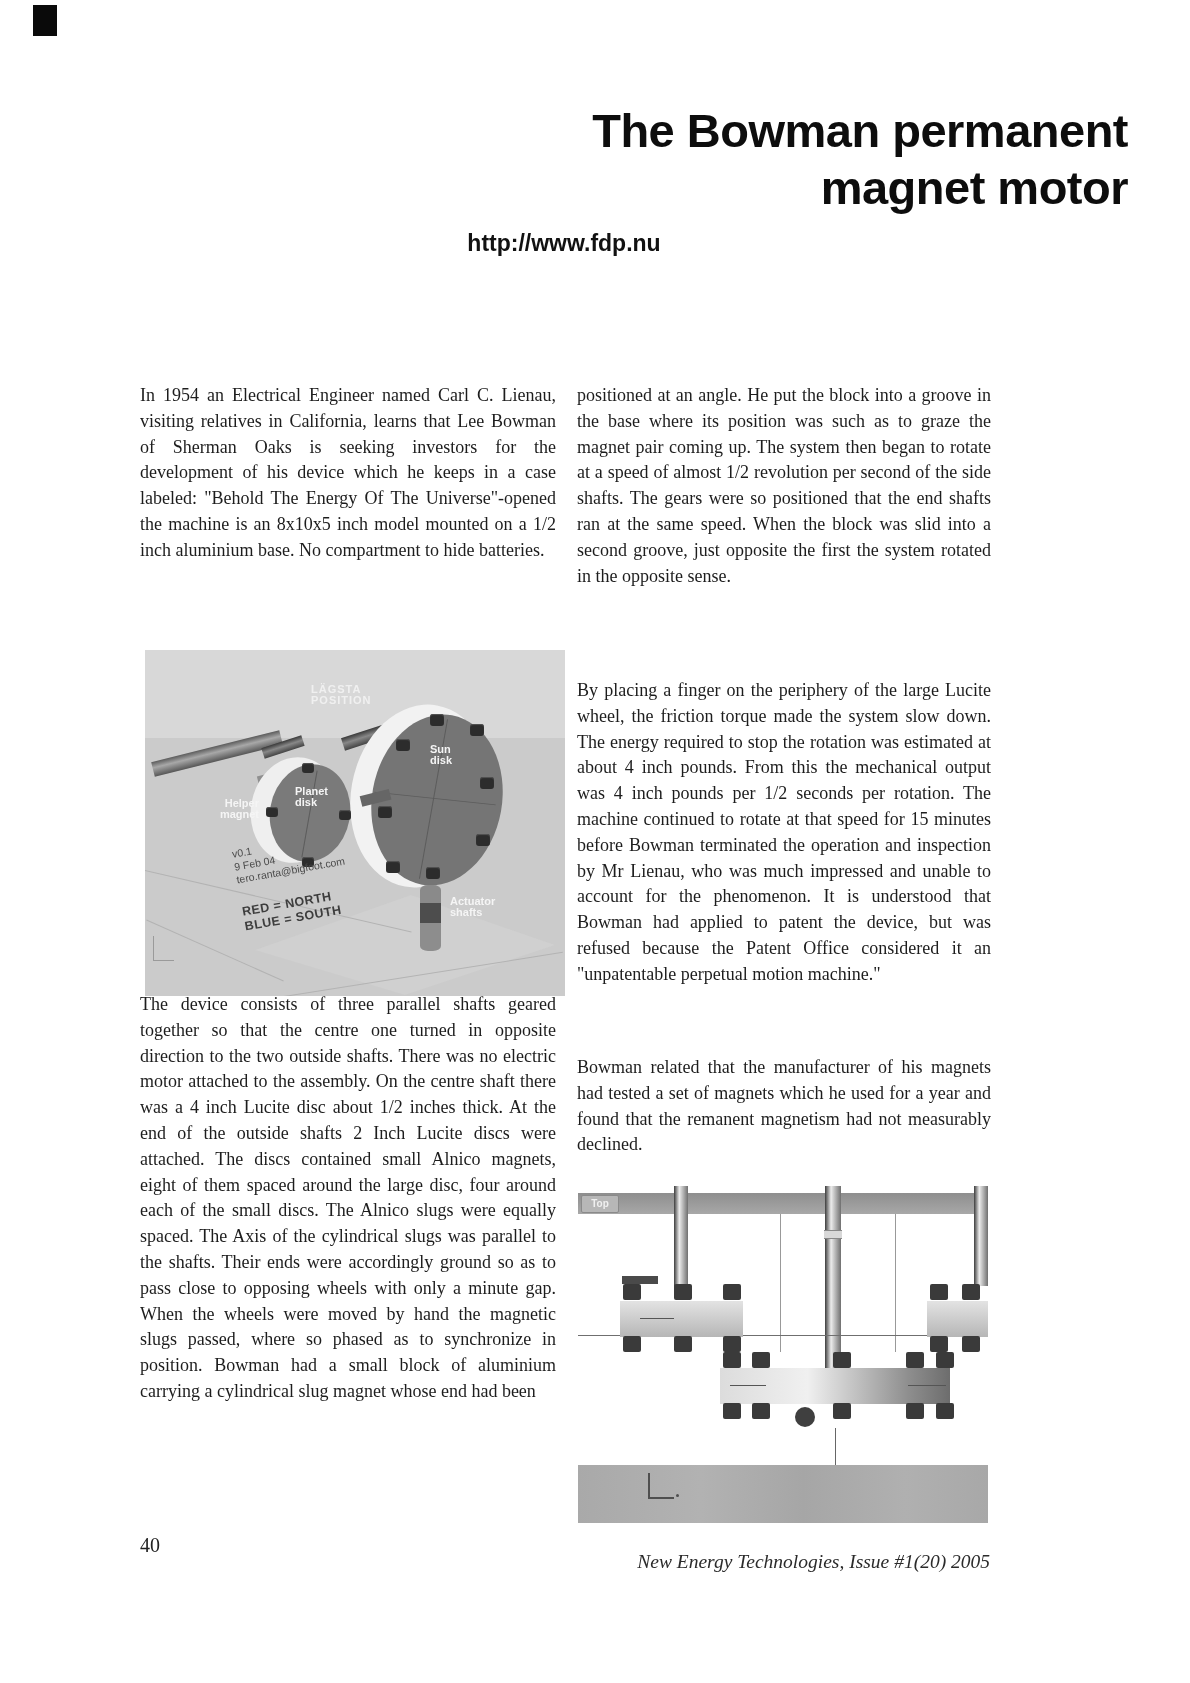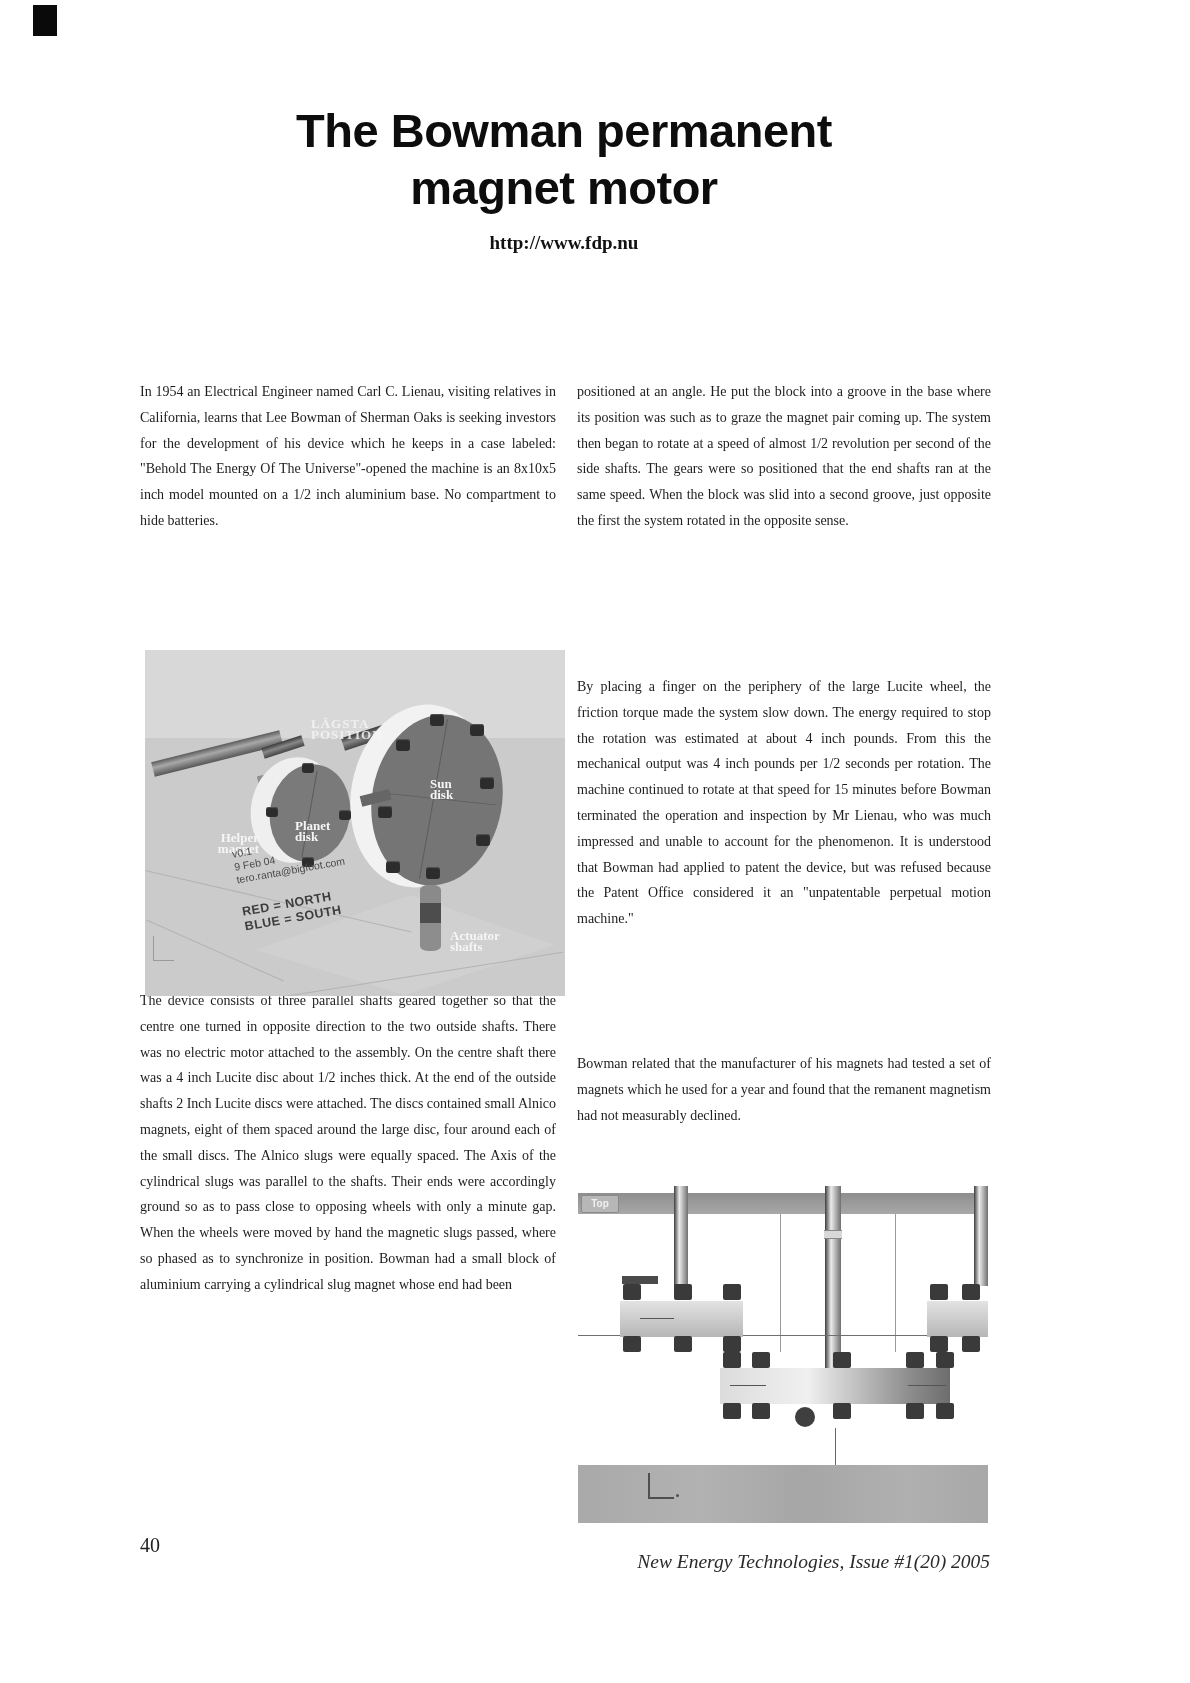--- a/index.html
+++ b/index.html
@@ -4,29 +4,29 @@
 <style>
   html,body{margin:0;padding:0;}
   body{
     width:1190px;height:1683px;background:#ffffff;position:relative;
     font-family:"Liberation Serif",serif;color:#1e1e1e;overflow:hidden;
   }
   .abs{position:absolute;}
   
   .scan-mark{left:33px;top:5px;width:24px;height:31px;background:#0a0a0a;}
   
-  .title{left:0;top:102px;width:1128px;text-align:center;
+  .title{left:0;top:102px;width:1128px;text-align:right;
     font-family:"Liberation Sans",sans-serif;font-weight:bold;font-size:47px;
     line-height:57px;color:#0d0d0d;letter-spacing:-0.5px;}
   .author-block{left:0;top:231px;width:1128px;text-align:center;
     font-family:"Liberation Sans",sans-serif;font-weight:bold;color:#111;}
   .author-name{font-size:20px;line-height:25px;}
-  .author-site,.author-mail{font-size:19px;line-height:24px;font-family:Liberation Serif, serif;}
-  
-  .para{font-size:14px;line-height:25.8px;text-align:justify;color:#1d1d1d;}
+  .author-site,.author-mail{font-size:23px;line-height:24px;}
+  
+  .para{font-size:18px;line-height:25.8px;text-align:justify;color:#1d1d1d;}
   .p-l1{left:140px;top:365px;width:416px;}
   .p-l2{left:140px;top:974px;width:416px;}
   .p-r1{left:577px;top:365px;width:414px;}
   .p-r2{left:577px;top:660px;width:414px;}
   .p-r3{left:577px;top:1037px;width:414px;}
   .page-num{left:140px;top:1534px;font-size:20px;color:#222;}
   .footer{right:200px;top:1551px;font-size:19.5px;font-style:italic;color:#2b2b2b;}
 
   
   .fig1{left:145px;top:650px;width:420px;height:346px;overflow:hidden;
@@ -51,22 +51,22 @@
   .diam-sv{left:164px;top:120px;width:1px;height:88px;transform:rotate(10deg);}
   .rod{background:linear-gradient(#5c5c5c,#a8a8a8 40%,#565656);transform-origin:left center;}
   .helper-shaft{left:8px;top:112px;width:132px;height:15px;transform:rotate(-14deg);}
   .helper-flange{left:116px;top:124px;width:16px;height:36px;background:#8f8f8f;transform:rotate(-14deg);}
   .stub{background:linear-gradient(#3a3a3a,#888 45%,#444);transform-origin:left center;}
   .stub-a{left:198px;top:88px;width:52px;height:13px;transform:rotate(-18deg);}
   .stub-b{left:118px;top:98px;width:42px;height:11px;transform:rotate(-18deg);}
   .stub-c{left:216px;top:146px;width:30px;height:11px;background:#666;transform:rotate(-14deg);}
   .actuator-cyl{left:275px;top:235px;width:21px;height:66px;border-radius:8px/5px;
     background:linear-gradient(#8a8a8a 0 28%,#4d4d4d 28% 58%,#8d8d8d 58%);}
-  .fig1-label{position:absolute;color:#f5f5f5;font-family:Liberation Serif, serif;
-    font-weight:bold;font-size:13px;line-height:11px;margin-top:34px;}
+  .fig1-label{position:absolute;color:#f5f5f5;font-family:Liberation Sans, sans-serif;
+    font-weight:bold;font-size:11px;line-height:11px;}
   .lab-pos{left:166px;top:34px;width:62px;letter-spacing:1px;opacity:.85;}
   .lab-sun{left:285px;top:94px;width:30px;}
   .lab-planet{left:150px;top:136px;width:42px;}
   .lab-helper{left:64px;top:148px;width:50px;text-align:right;}
   .lab-actuator{left:305px;top:246px;width:56px;}
   .fig1-meta{left:86px;top:198px;width:150px;color:#4a4a4a;
     font-family:"Liberation Sans",sans-serif;font-size:10.5px;line-height:13px;
     transform:rotate(-10deg);transform-origin:left top;}
   .fig1-legend{left:96px;top:255px;width:120px;color:#3d3d3d;
     font-family:"Liberation Sans",sans-serif;font-size:12.5px;line-height:15px;font-weight:bold;

